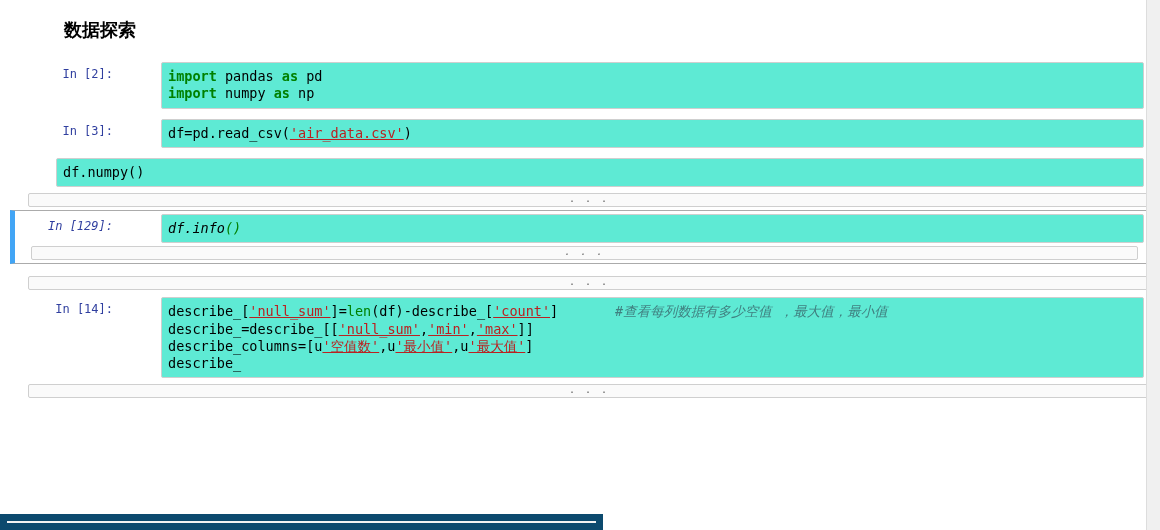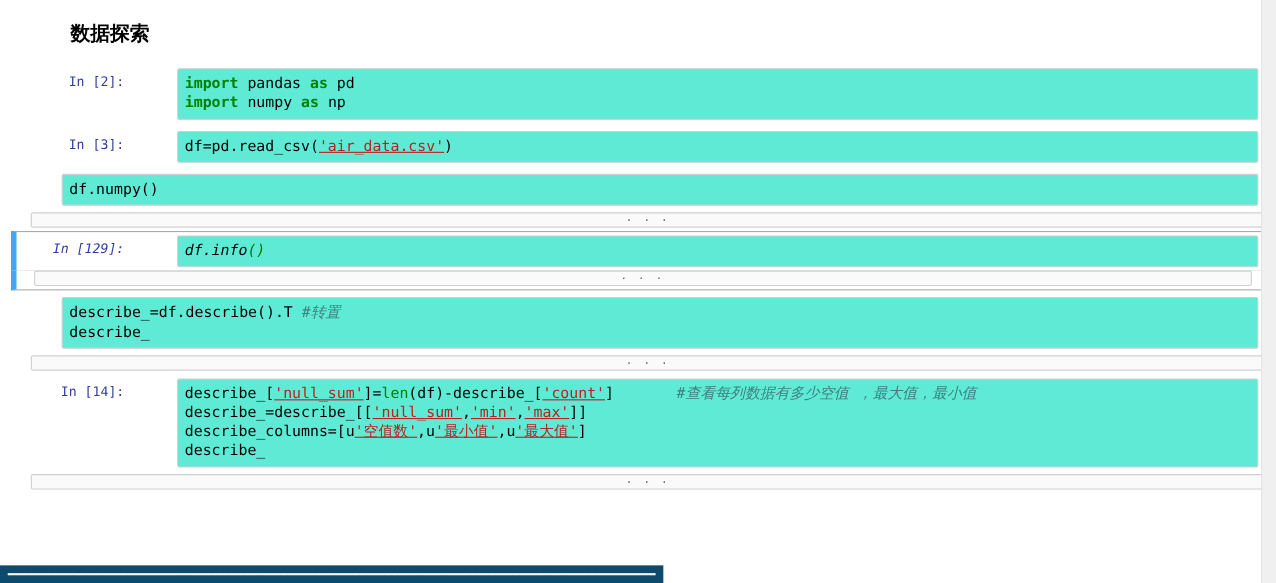--- a/index.html
+++ b/index.html
@@ -126,22 +126,20 @@
 
   <div class="cell selected">
     <div class="prompt">In [129]:</div>
     <div class="input-area"><span>df.info</span><span class="func">()</span></div>
   </div>
   <div class="cell selected" style="padding:0 5px 3px 5px;margin-top:-3px;border-top:none;">
     <div class="output-collapsed selected-out" style="flex:1;">. . .</div>
   </div>
 
   <div class="cell">
-    <div class="input-area"><span>describe_=df.describe().T </span><span class="comment">#转置</span>
-<span>describe_</span></div>
   </div>
   <div class="output-collapsed">. . .</div>
 
   <div class="cell">
     <div class="prompt">In [14]:</div>
     <div class="input-area"><span>describe_[</span><span class="str">'null_sum'</span><span>]=</span><span class="func">len</span><span>(df)-describe_[</span><span class="str">'count'</span><span>]       </span><span class="comment">#查看每列数据有多少空值 ，最大值，最小值</span>
 <span>describe_=describe_[[</span><span class="str">'null_sum'</span><span>,</span><span class="str">'min'</span><span>,</span><span class="str">'max'</span><span>]]</span>
 <span>describe_columns=[u</span><span class="str">'空值数'</span><span>,u</span><span class="str">'最小值'</span><span>,u</span><span class="str">'最大值'</span><span>]</span>
 <span>describe_</span></div>
   </div>

